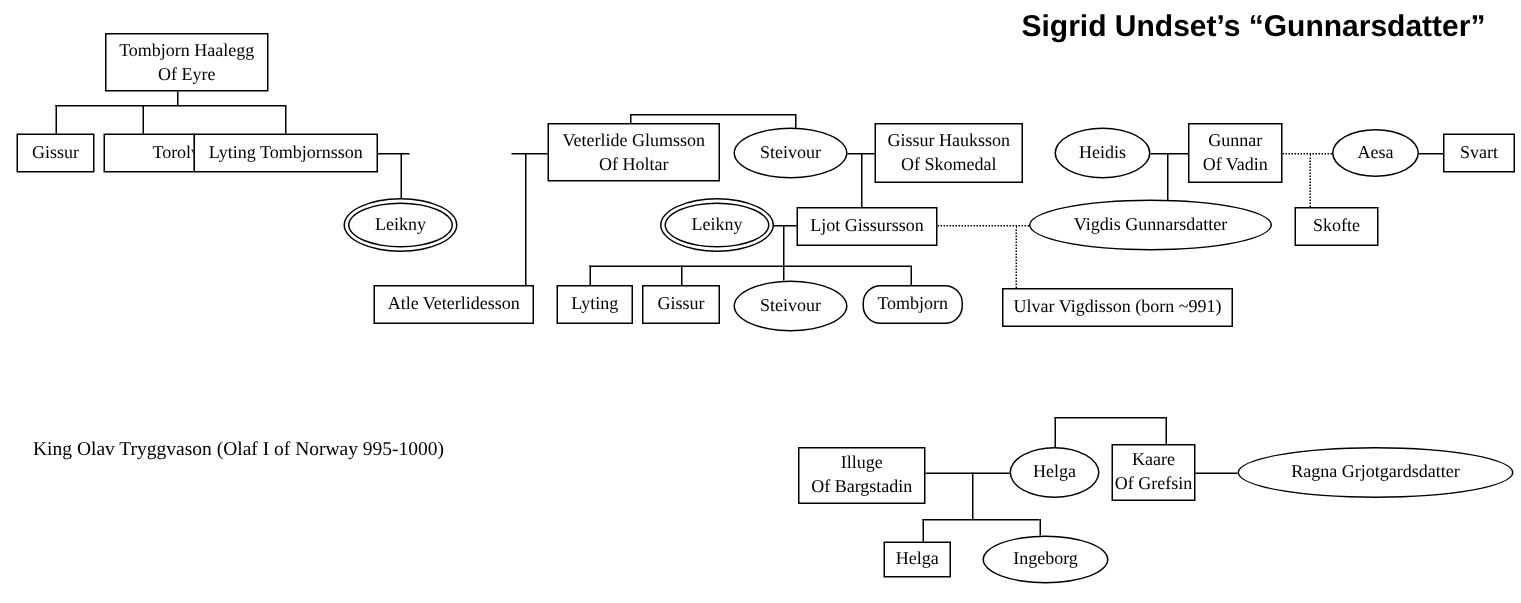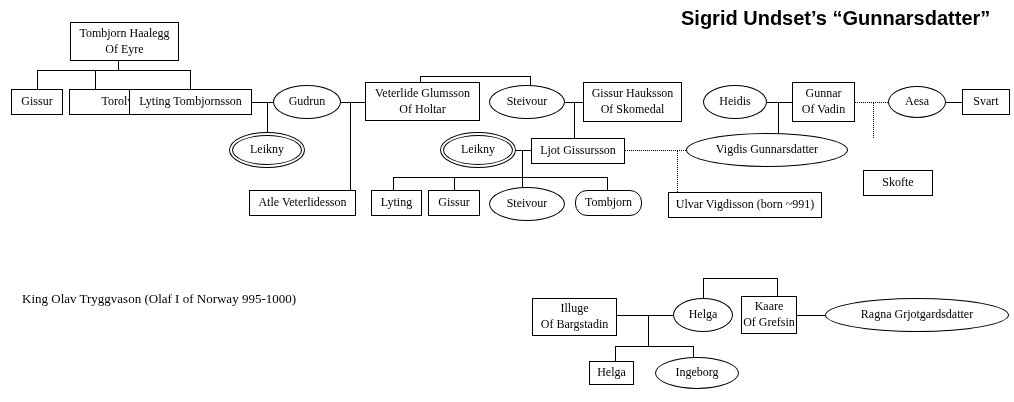--- a/index.html
+++ b/index.html
@@ -79,25 +79,20 @@
     <div class="node box" style="left: 69px; top: 89px; width: 61px; height: 26px; padding-left: 36px;">
       <div class="label">
         <div>Torolv</div>
       </div>
     </div>
     <div class="node box" style="left: 129px; top: 89px; width: 123px; height: 26px;">
       <div class="label">
         <div>Lyting Tombjornsson</div>
       </div>
     </div>
-    <div class="node ellipse" style="left: 273px; top: 85px; width: 68px; height: 34px;">
-      <div class="label">
-        <div>Gudrun</div>
-      </div>
-    </div>
     <div class="node box" style="left: 365px; top: 82px; width: 115px; height: 39px;">
       <div class="label">
         <div>Veterlide Glumsson</div>
         <div>Of Holtar</div>
       </div>
     </div>
     <div class="node ellipse" style="left: 489px; top: 85px; width: 76px; height: 34px;">
       <div class="label">
         <div>Steivour</div>
       </div>
@@ -144,21 +139,21 @@
     <div class="node box" style="left: 531px; top: 138px; width: 94px; height: 26px;">
       <div class="label">
         <div>Ljot Gissursson</div>
       </div>
     </div>
     <div class="node ellipse" style="left: 686px; top: 133px; width: 162px; height: 34px;">
       <div class="label">
         <div>Vigdis Gunnarsdatter</div>
       </div>
     </div>
-    <div class="node box" style="left: 863px; top: 138px; width: 70px; height: 26px; margin-top: 32px;">
+    <div class="node box" style="left: 863px; top: 138px; width: 56px; height: 26px;">
       <div class="label">
         <div>Skofte</div>
       </div>
     </div>
     <div class="node box" style="left: 249px; top: 190px; width: 107px; height: 26px;">
       <div class="label">
         <div>Atle Veterlidesson</div>
       </div>
     </div>
     <div class="node box" style="left: 371px; top: 190px; width: 51px; height: 26px;">

